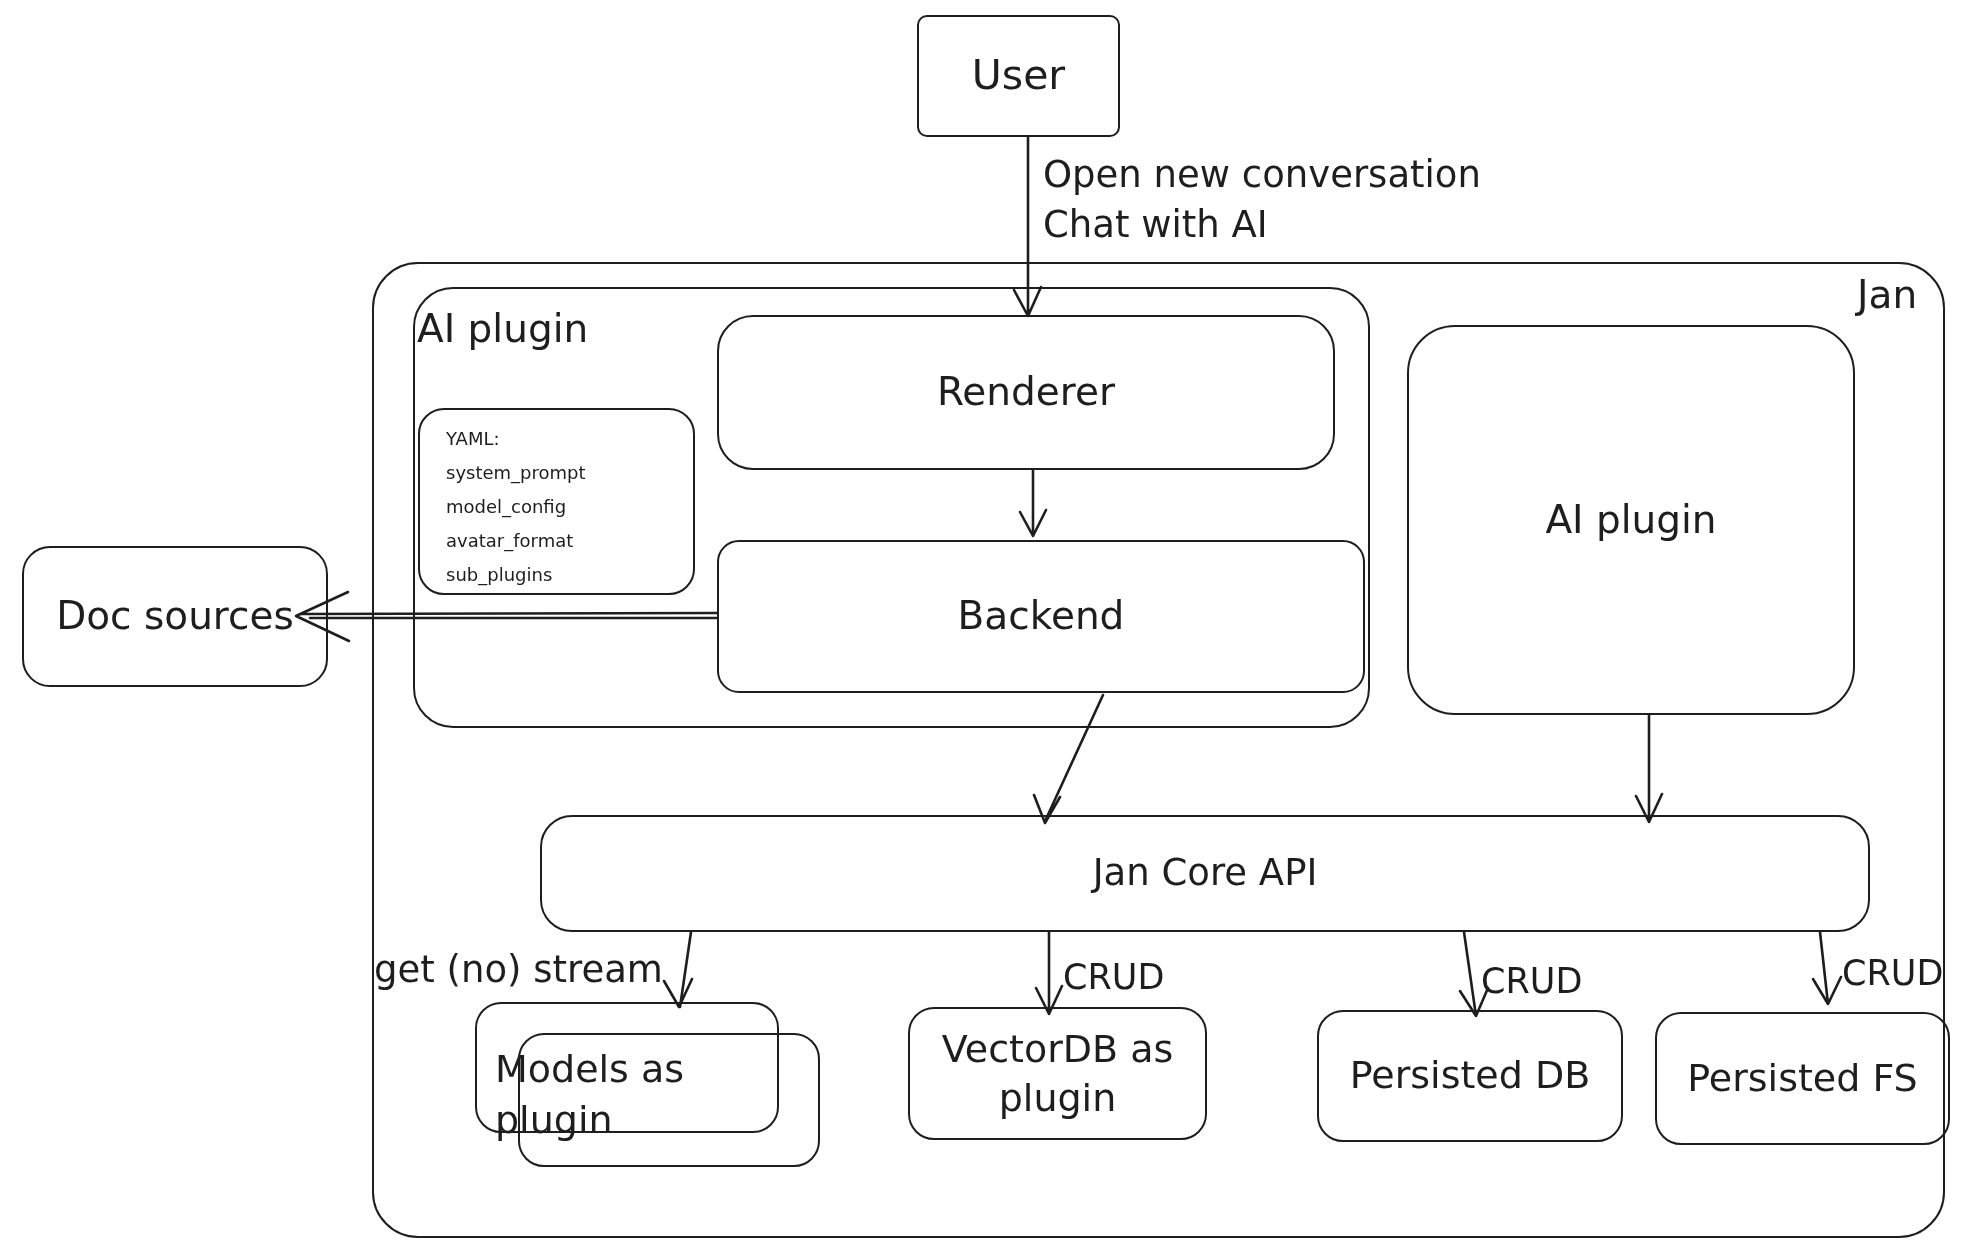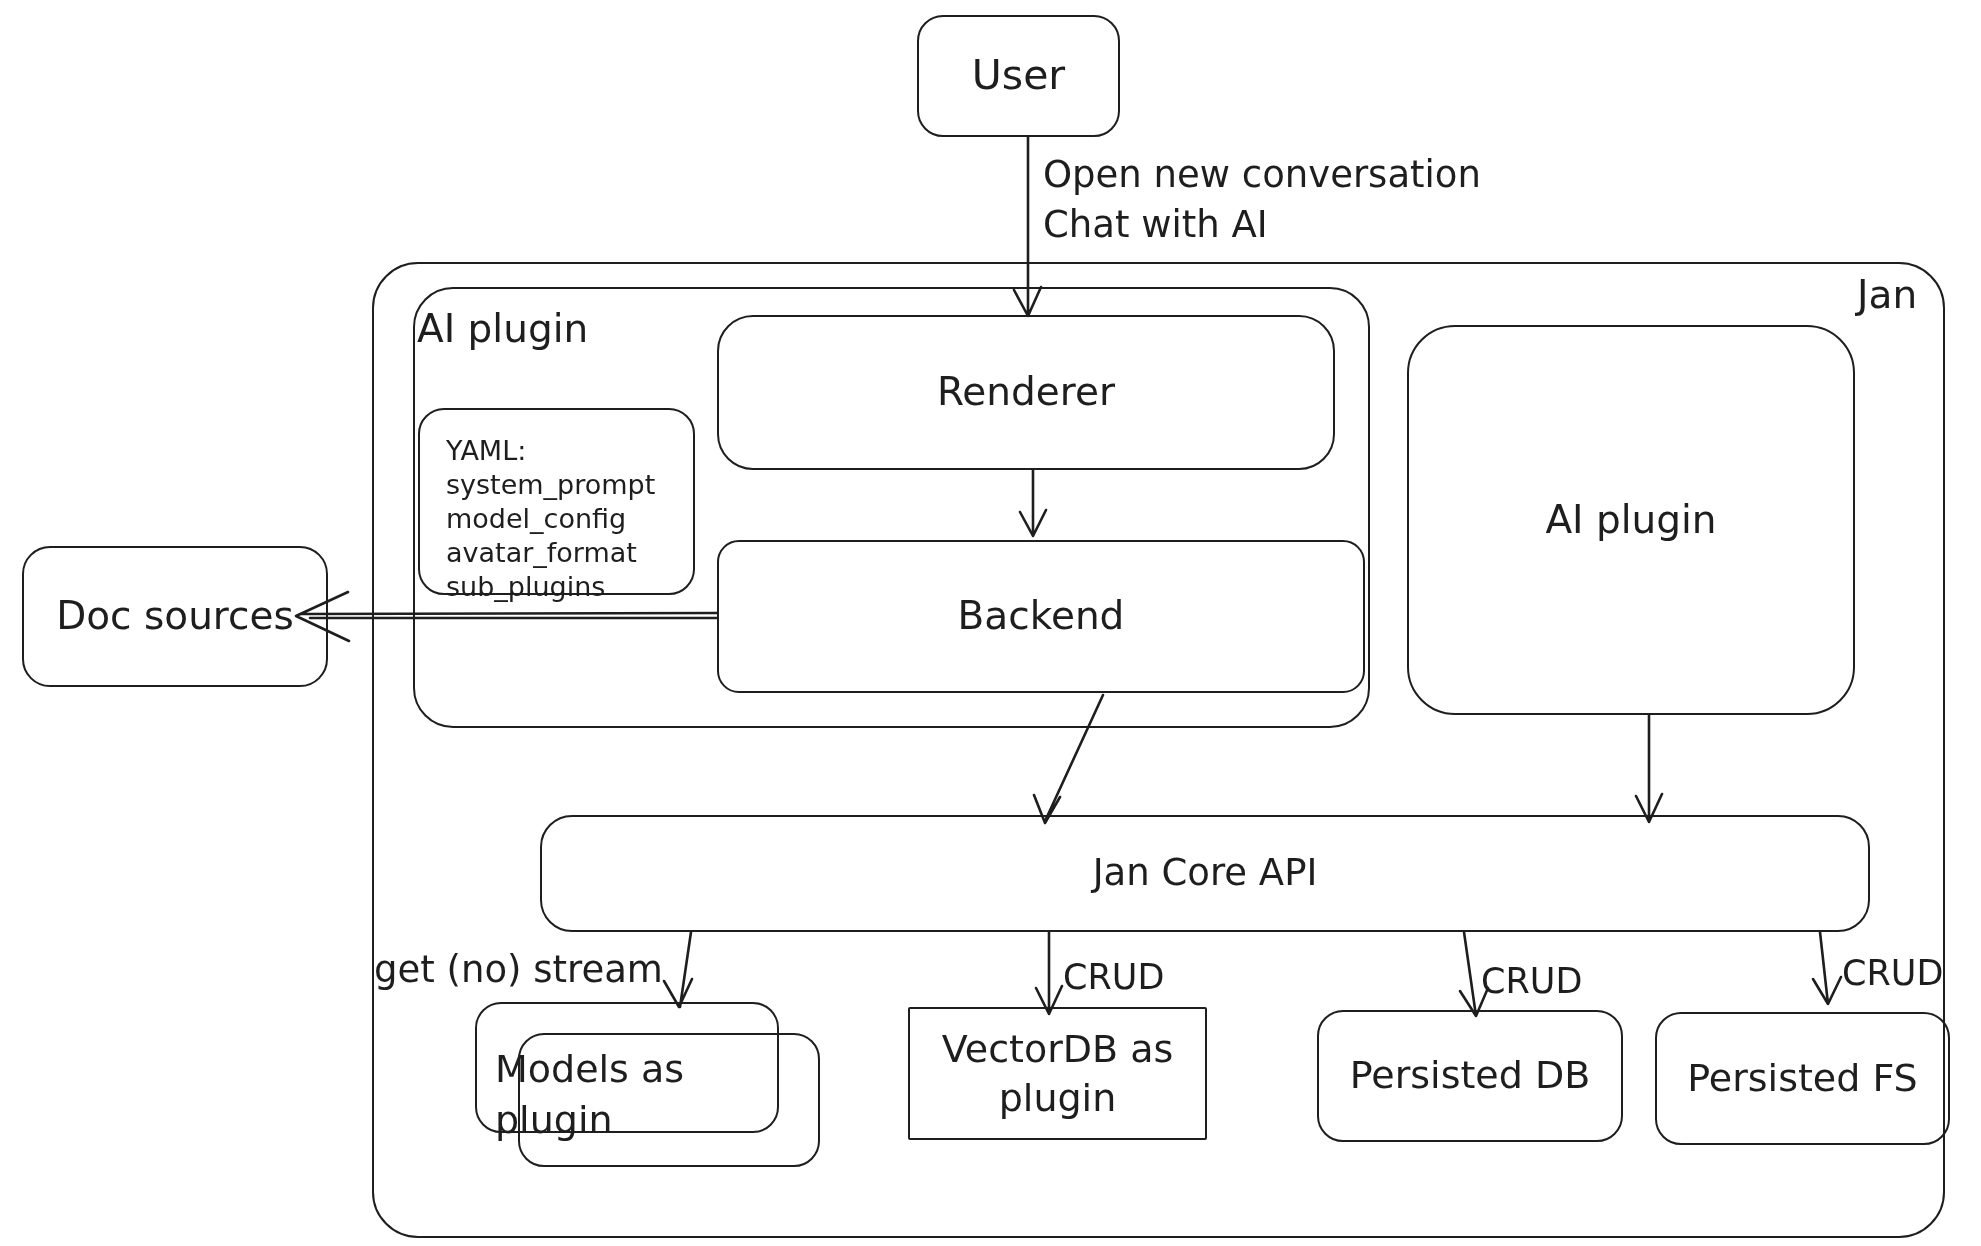--- a/index.html
+++ b/index.html
@@ -30,40 +30,40 @@
   }
   .node-text { font-size: 39px; line-height: 1.25; white-space: pre-line; }
   svg.wires { position: absolute; left: 0; top: 0; pointer-events: none; }
   svg.wires path { fill: none; stroke: var(--stroke); stroke-width: 2.6; stroke-linecap: round; stroke-linejoin: round; }
 </style>
 </head>
 <body>
 
 <div class="canvas">
 
-  <div class="box" style="left:917px; top:15px; width:203px; height:122px; border-radius:26px;">
+  <div class="box" style="left:917px; top:15px; width:203px; height:122px; border-radius:10px;">
     <span class="node-text" style="font-size:41px;">User</span>
   </div>
 
   <div class="box" style="left:372px; top:262px; width:1573px; height:976px; border-radius:46px;"></div>
   <div class="lbl" style="left:1857px; top:272px; font-size:39px;">Jan</div>
 
   <div class="box" style="left:413px; top:287px; width:957px; height:441px; border-radius:40px;"></div>
   <div class="lbl" style="left:417px; top:306px; font-size:39px;">AI plugin</div>
 
   <div class="box" style="left:717px; top:315px; width:618px; height:155px; border-radius:36px;">
     <span class="node-text">Renderer</span>
   </div>
 
   <div class="box" style="left:717px; top:540px; width:648px; height:153px; border-radius:22px;">
     <span class="node-text">Backend</span>
   </div>
 
   <div class="box" style="left:418px; top:408px; width:277px; height:187px; border-radius:26px; align-items:flex-start; justify-content:flex-start;">
-    <div style="padding:12px 0 0 26px; text-align:left; font-size:27px; line-height:34px;margin-top:12px;">
+    <div style="padding:12px 0 0 26px; text-align:left; font-size:18px; line-height:34px;">
       <div>YAML:</div>
       <div>system_prompt</div>
       <div>model_config</div>
       <div>avatar_format</div>
       <div>sub_plugins</div>
     </div>
   </div>
 
   <div class="box" style="left:1407px; top:325px; width:448px; height:390px; border-radius:48px;">
     <span class="node-text">AI plugin</span>
@@ -75,21 +75,21 @@
 
   <div class="box" style="left:540px; top:815px; width:1330px; height:117px; border-radius:32px;">
     <span class="node-text" style="font-size:37px;">Jan Core API</span>
   </div>
 
   <div class="box" style="left:475px; top:1002px; width:304px; height:131px; border-radius:26px;"></div>
   <div class="box" style="left:518px; top:1033px; width:302px; height:134px; border-radius:26px;"></div>
   <div class="lbl node-text" style="left:495px; top:1044px; width:310px; font-size:38px; line-height:51px;">Models as
 plugin</div>
 
-  <div class="box" style="left:908px; top:1007px; width:299px; height:133px; border-radius:2px;">
+  <div class="box" style="left:908px; top:1007px; width:299px; height:133px; border-radius:26px;">
     <span class="node-text" style="font-size:38px; line-height:49px;">VectorDB as
 plugin</span>
   </div>
 
   <div class="box" style="left:1317px; top:1010px; width:306px; height:132px; border-radius:26px;">
     <span class="node-text" style="font-size:38px;">Persisted DB</span>
   </div>
 
   <div class="box" style="left:1655px; top:1012px; width:295px; height:133px; border-radius:26px;">
     <span class="node-text" style="font-size:38px;">Persisted FS</span>

